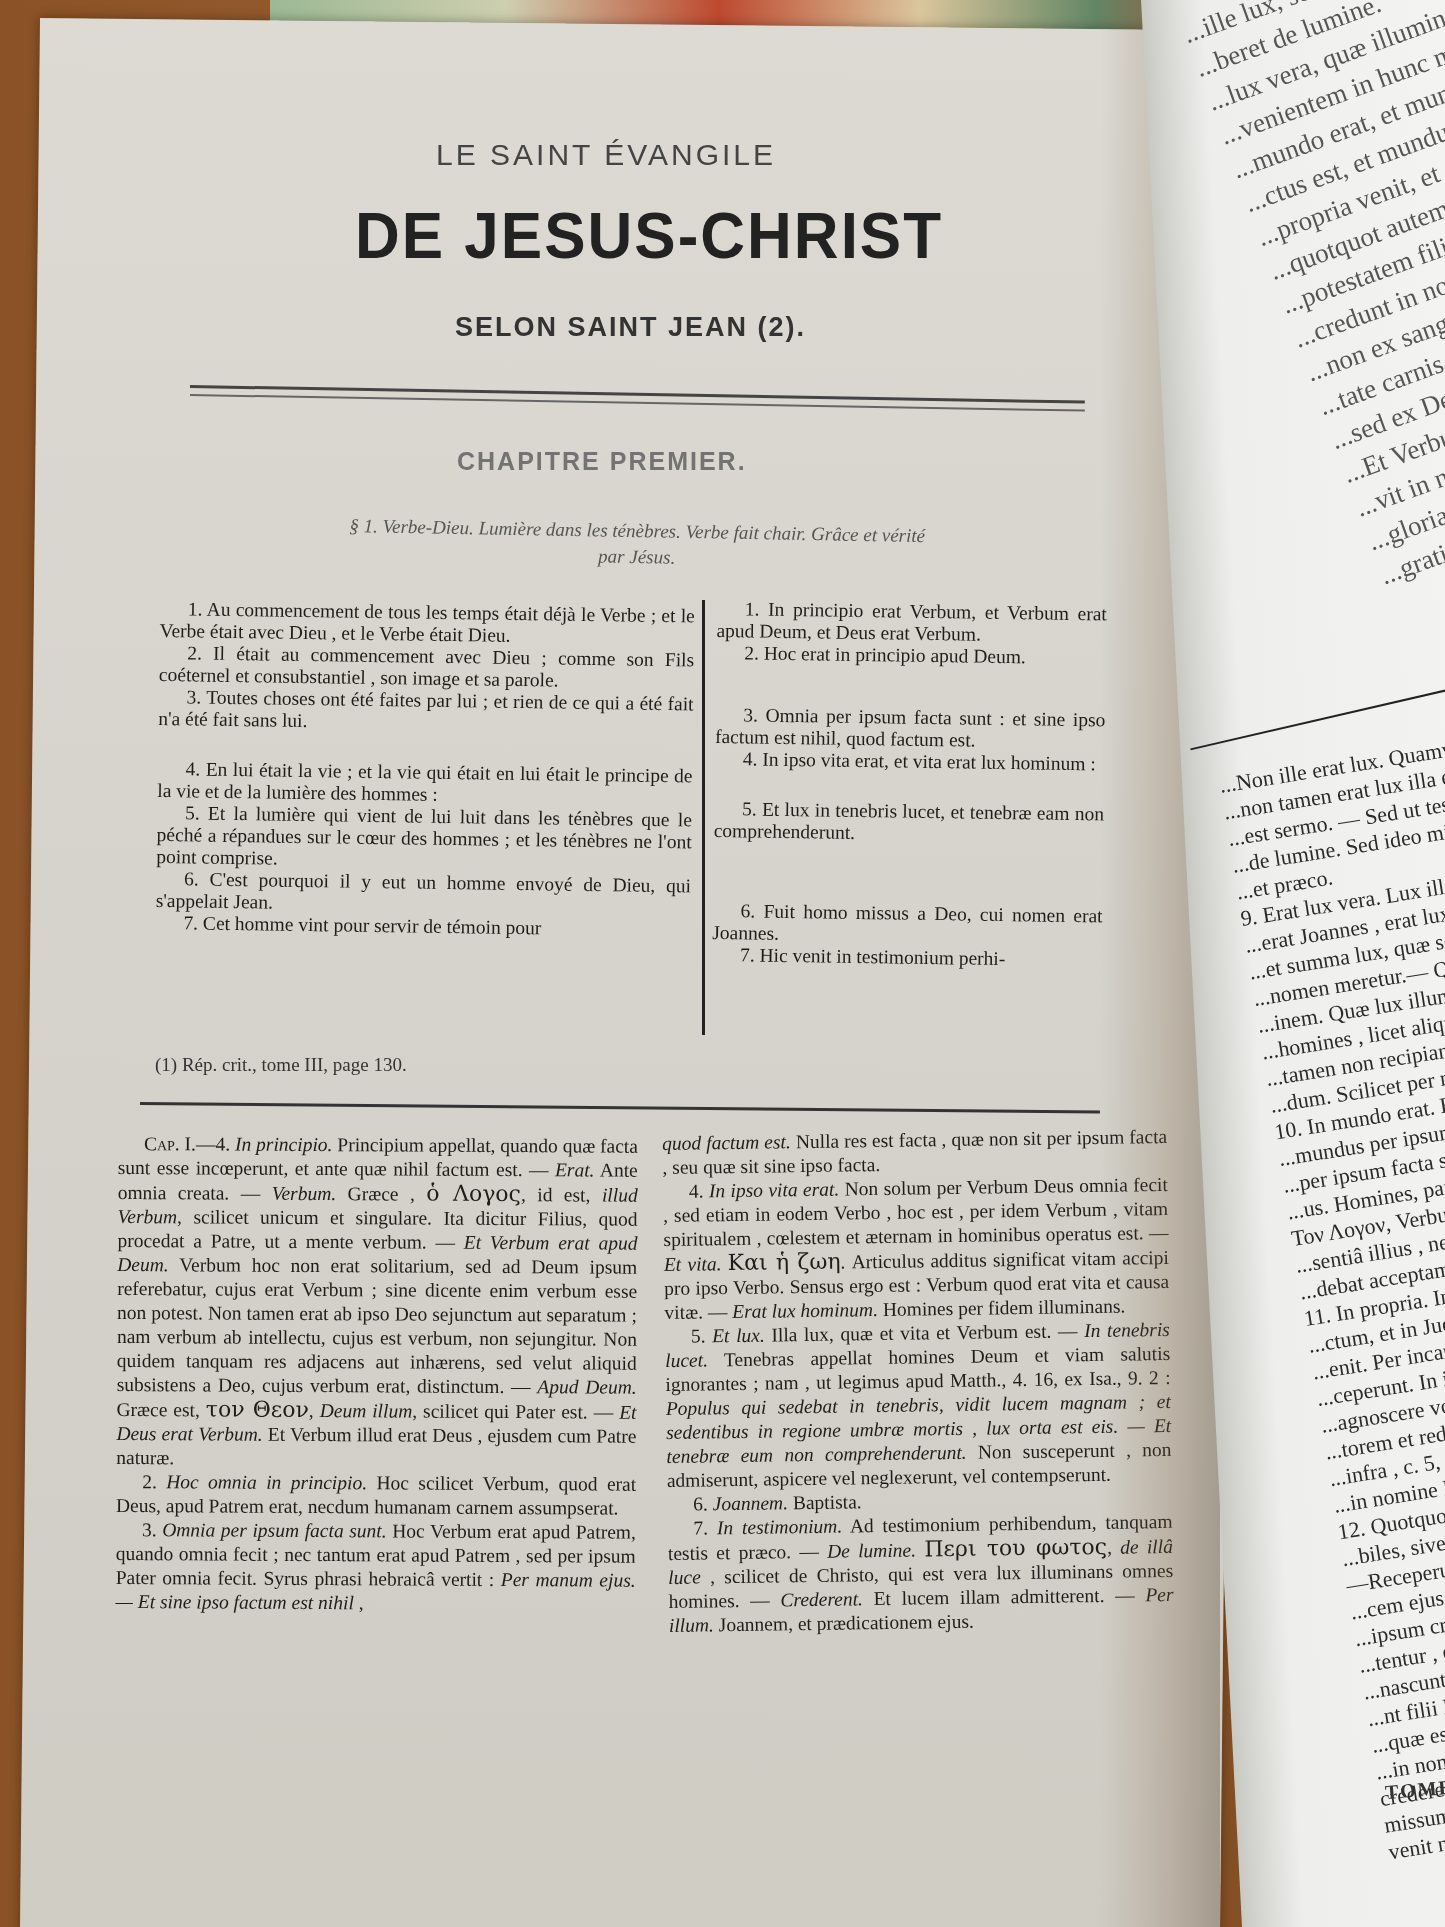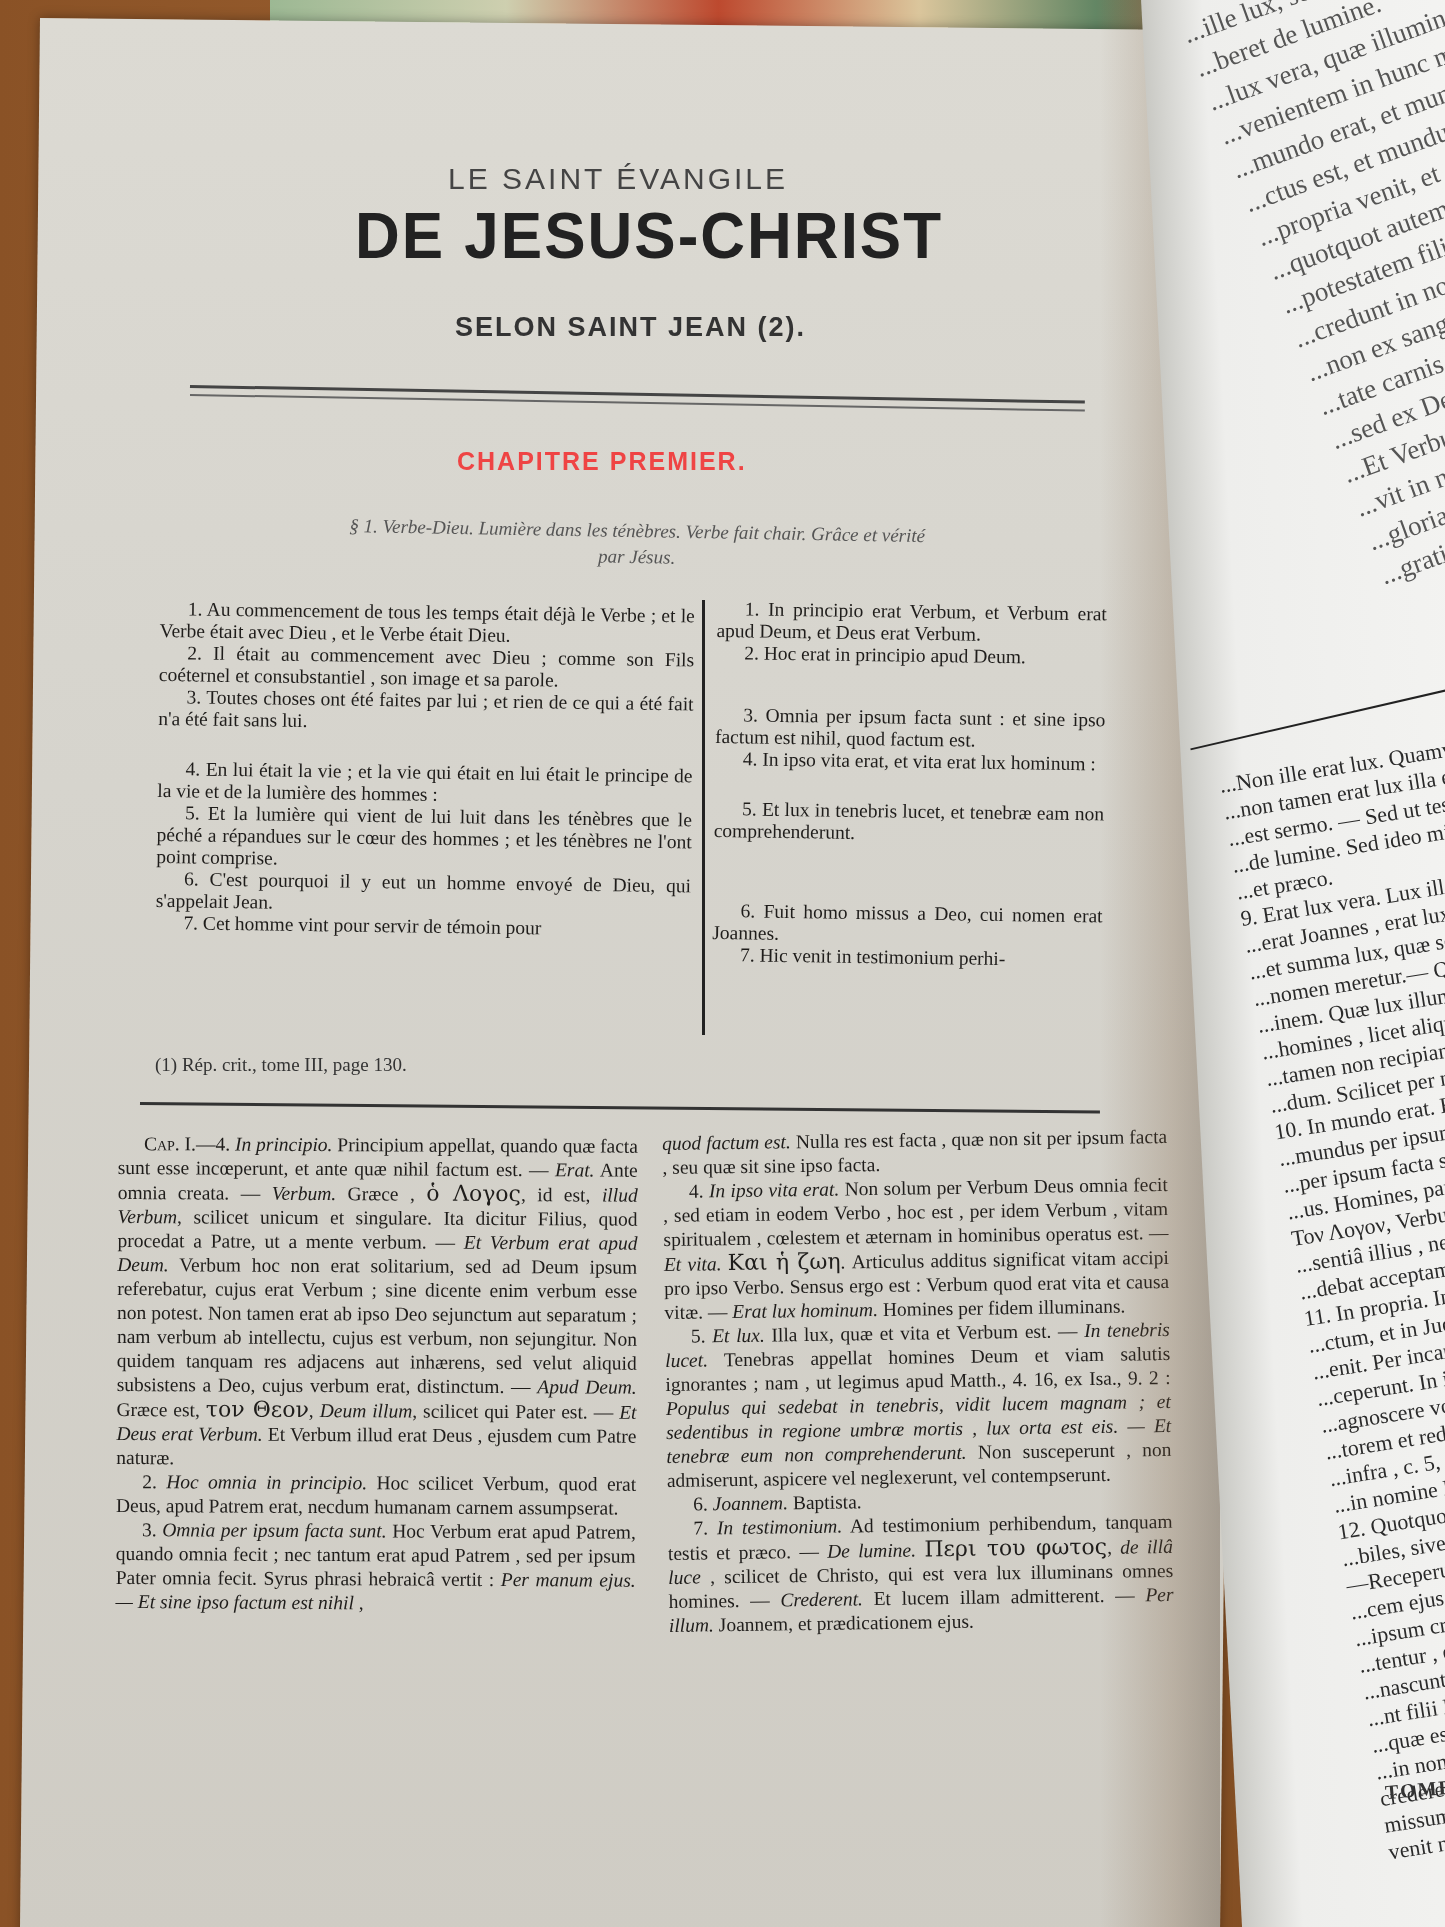--- a/index.html
+++ b/index.html
@@ -32,26 +32,26 @@
     transform-origin: 0 0;
     overflow:hidden;
   }
   .page-right .rblock { position:absolute; left:36px; width:340px; font-size:22px; line-height:27px; white-space:nowrap; color:#2a2a2a; }
   .page-right .rtop { top:40px; transform: rotate(-17deg); transform-origin:0 0; font-size:27px; line-height:36px; color:#3a3a3a; opacity:.85;}
   .page-right .rrule { position:absolute; left:10px; top:770px; width:400px; border-top:2px solid #222; transform:rotate(-10deg); transform-origin:0 0; }
   .page-right .rmid { top:795px; transform: rotate(-6deg); transform-origin:0 0; }
   .page-right .rfoot { position:absolute; left:150px; top:1810px; font-size:20px; letter-spacing:2px; font-weight:bold; color:#333; transform:rotate(-2deg); }
 
   .content { position:absolute; left:0; top:0; width:1445px; height:1927px; }
-  .hdr1 { position:absolute; left:448px; top:138px; font-size:30px; letter-spacing:3px; color:#444; font-family:"Liberation Sans", sans-serif;margin-top:24px; }
+  .hdr1 { position:absolute; left:436px; top:138px; font-size:30px; letter-spacing:3px; color:#444; font-family:"Liberation Sans", sans-serif; }
   .hdr2 { position:absolute; left:355px; top:200px; font-size:62px; font-weight:bold; letter-spacing:2px; font-family:"Liberation Sans", sans-serif; transform:scaleY(1.05); color:#222;}
   .hdr3 { position:absolute; left:455px; top:312px; font-size:27px; font-weight:bold; letter-spacing:2px; font-family:"Liberation Sans", sans-serif; color:#333;}
   .rule { position:absolute; left:190px; top:385px; width:895px; border-top:3px solid #444; transform:rotate(1deg); transform-origin:0 0; }
   .rule.thin { top:394px; border-top:2px solid #666; }
-  .chap { position:absolute; left:457px; top:447px; font-size:25px; font-weight:bold; letter-spacing:2px; font-family:"Liberation Sans", sans-serif; color:#ef4444;}
+  .chap { position:absolute; left:457px; top:447px; font-size:25px; font-weight:bold; letter-spacing:2px; font-family:"Liberation Sans", sans-serif; color:#737373;}
   .summary { position:absolute; left:175px; top:510px; width:925px; font-size:19px; font-style:italic; text-align:center; color:#555; transform:rotate(1deg); transform-origin:0 0; line-height:26px;}
 
   .verses { position:absolute; top:598px; font-size:19.5px; line-height:22px; text-align:justify; transform:rotate(0.8deg); transform-origin:0 0; }
   .fr { left:160px; width:535px; }
   .la { left:717px; width:390px; }
   .verse { margin:0; text-indent:28px; }
   .vdivider { position:absolute; left:702px; top:600px; height:435px; border-left:3px solid #222; }
   .gap-s { height:18px; } .gap-m { height:28px; } .gap-l { height:40px; }
 
   .footnote { position:absolute; left:155px; top:1054px; font-size:19px; color:#333; }

